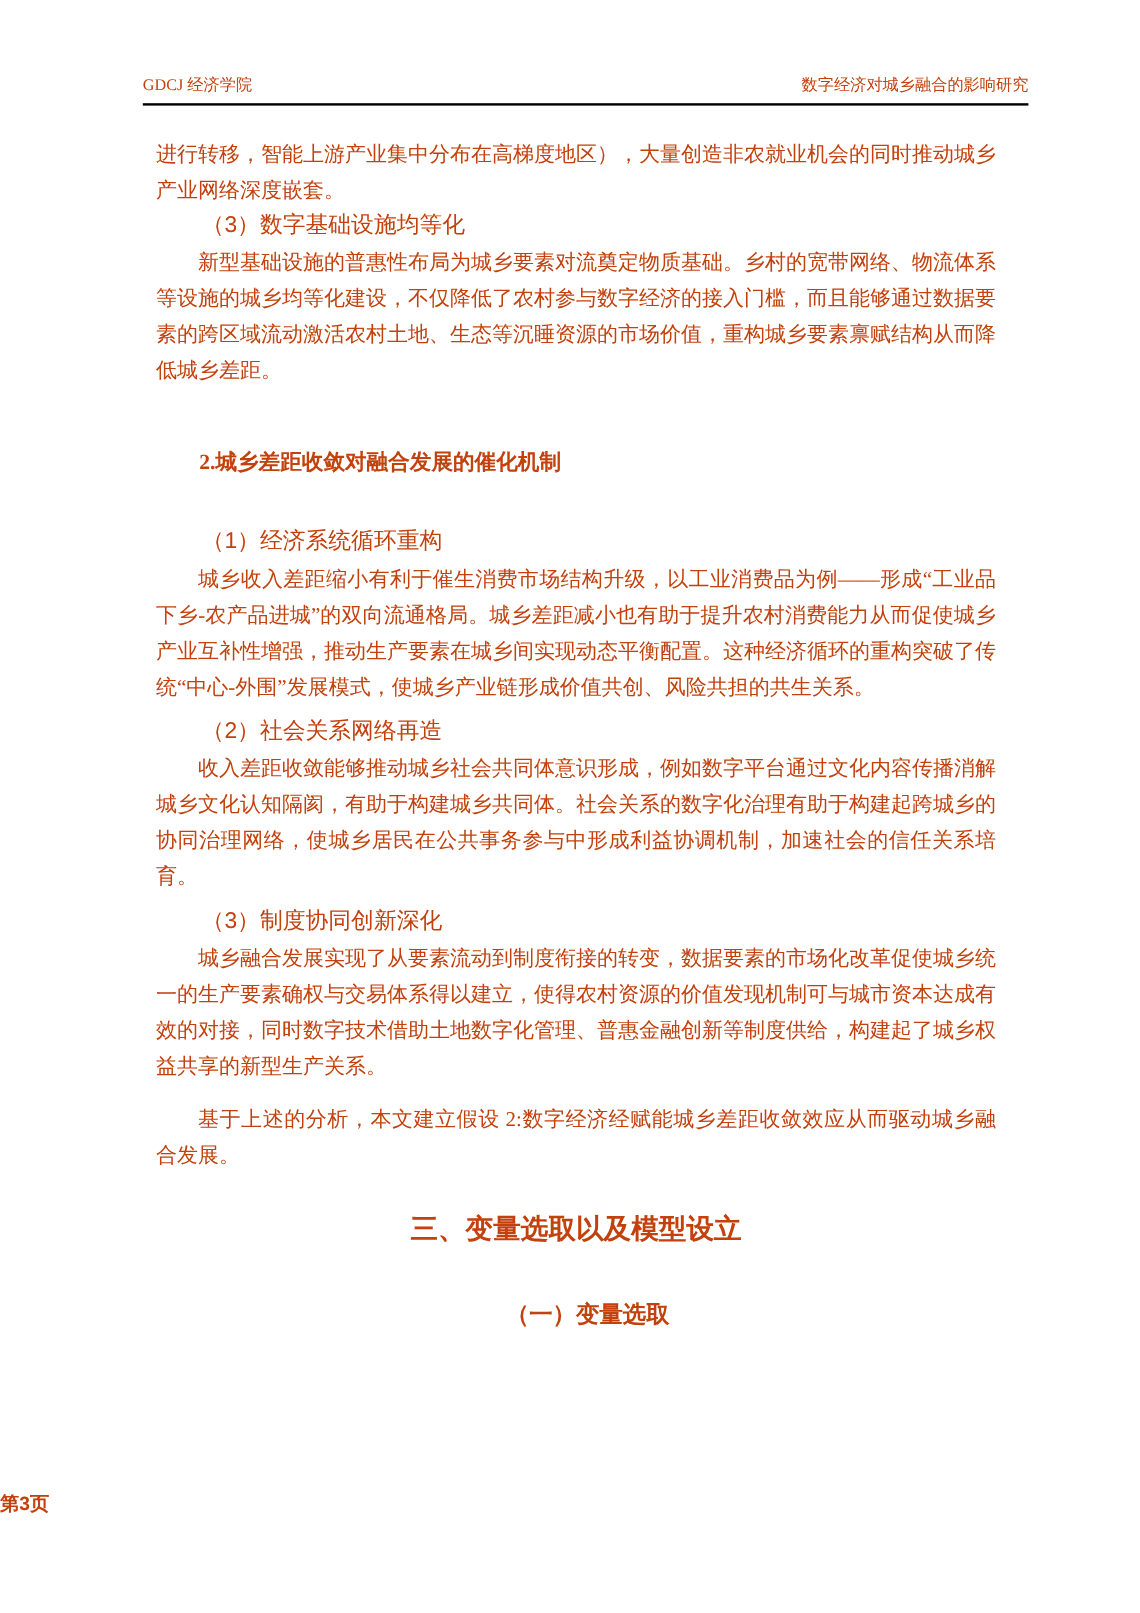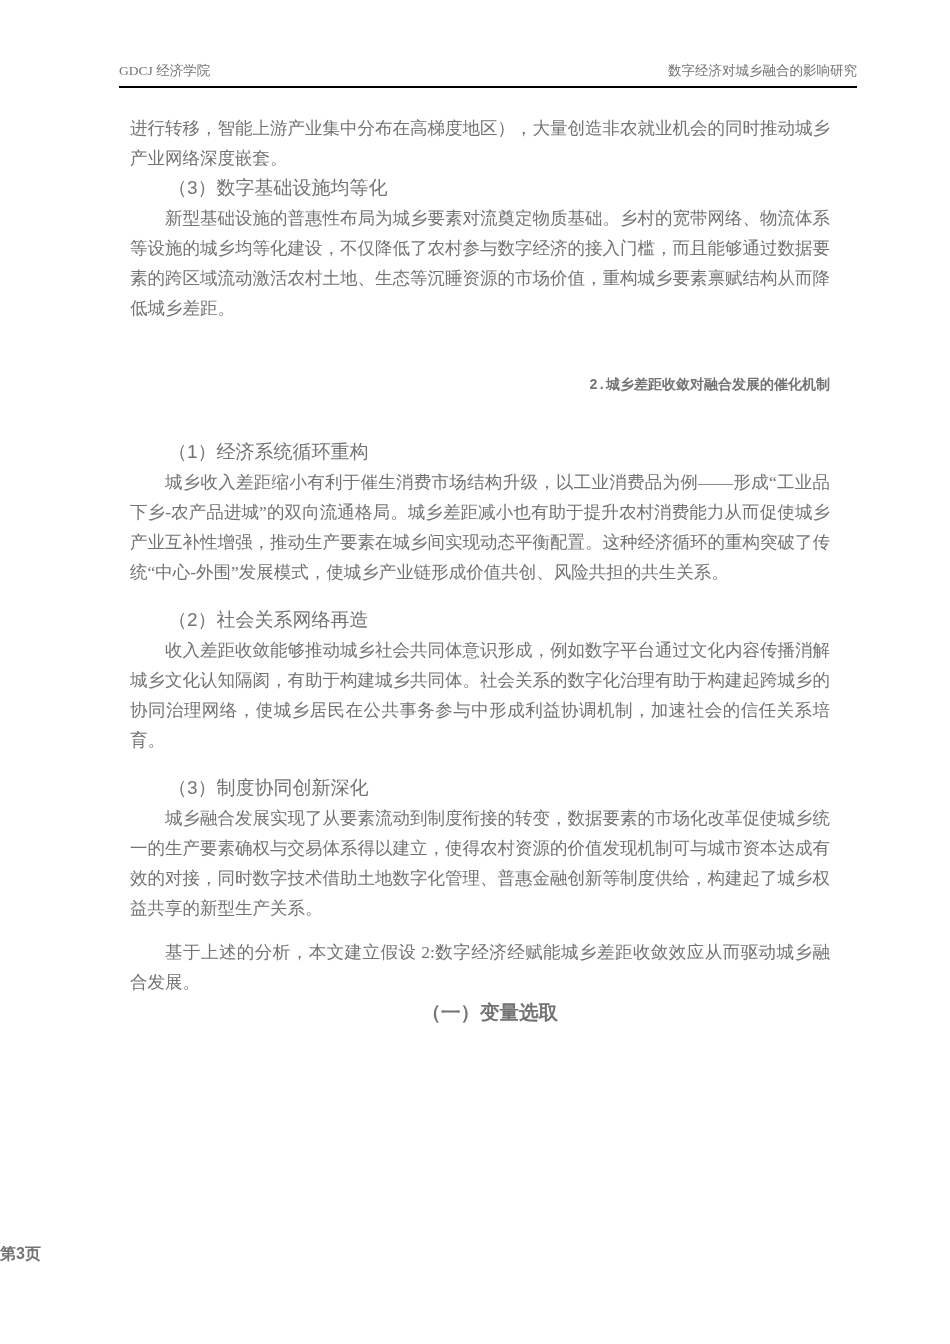--- a/index.html
+++ b/index.html
@@ -3,21 +3,21 @@
 <meta charset="utf-8">
 <style>
   * { box-sizing: border-box; }
   html, body { margin: 0; padding: 0; background: #e8e8e8; }
   .page {
     position: relative;
     width: 950px;
     height: 1344px;
     margin: 0 auto;
     background: #ffffff;
-    color: #737373;
+    color: #c2410c;
     font-family: "Liberation Serif", "DejaVu Serif", serif;
     overflow: hidden;
   }
   .page-header {
     position: absolute;
     top: 62px;
     left: 119px;
     width: 738px;
     display: flex;
     justify-content: space-between;
@@ -46,29 +46,29 @@
   .para.space-before { margin-top: 14px; }
   .h-sub {
     margin: 0;
     font-family: "Liberation Sans", "DejaVu Sans", sans-serif;
     font-weight: normal;
     font-size: 19px;
     line-height: 30px;
     text-indent: 2em;
     text-align: left;
   }
-  .h-sub.gap-above { margin-top: 18px; }
+  .h-sub.gap-above { margin-top: 8px; }
   .h-section {
     margin: 48px 0 38px 0;
-    font-family: Liberation Mono, monospace;
+    font-family: Liberation Serif, serif;
     font-weight: bold;
-    font-size: 14px;
+    font-size: 18px;
     line-height: 28px;
     text-indent: 2em;
-    text-align: right;
+    text-align: left;
   }
   .h-chapter {
     margin: 30px 0 40px 0;
     font-family: "Liberation Sans", "DejaVu Sans", sans-serif;
     font-weight: bold;
     font-size: 23px;
     line-height: 34px;
     text-indent: 0;
     text-align: center;
   }
@@ -118,20 +118,21 @@
     <h4 class="h-sub gap-above">（2）社会关系网络再造</h4>
 
     <p class="para">收入差距收敛能够推动城乡社会共同体意识形成，例如数字平台通过文化内容传播消解城乡文化认知隔阂，有助于构建城乡共同体。社会关系的数字化治理有助于构建起跨城乡的协同治理网络，使城乡居民在公共事务参与中形成利益协调机制，加速社会的信任关系培育。</p>
 
     <h4 class="h-sub gap-above">（3）制度协同创新深化</h4>
 
     <p class="para">城乡融合发展实现了从要素流动到制度衔接的转变，数据要素的市场化改革促使城乡统一的生产要素确权与交易体系得以建立，使得农村资源的价值发现机制可与城市资本达成有效的对接，同时数字技术借助土地数字化管理、普惠金融创新等制度供给，构建起了城乡权益共享的新型生产关系。</p>
 
     <p class="para space-before">基于上述的分析，本文建立假设 2:数字经济经赋能城乡差距收敛效应从而驱动城乡融合发展。</p>
 
+    <h1 class="h-chapter">三、变量选取以及模型设立</h1>
 
     <h2 class="h-subchapter">（一）变量选取</h2>
   </div>
 
   <div class="page-footer">
     <span>第3页</span>
   </div>
 
 </div>
 

